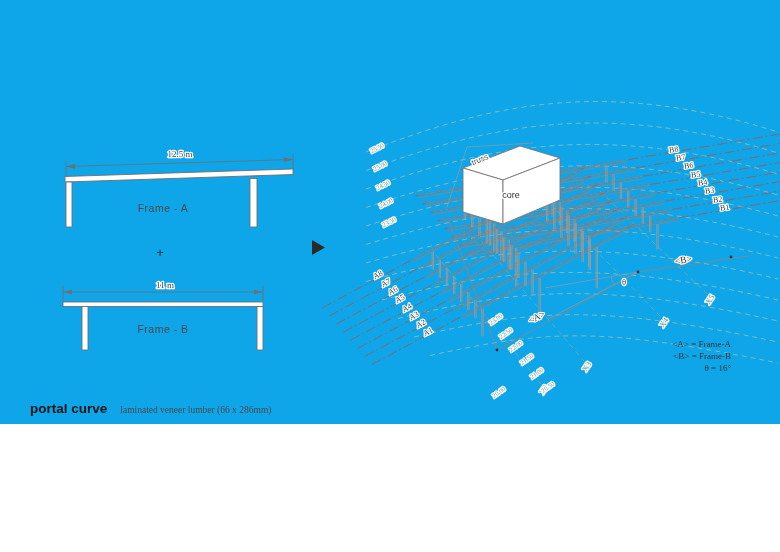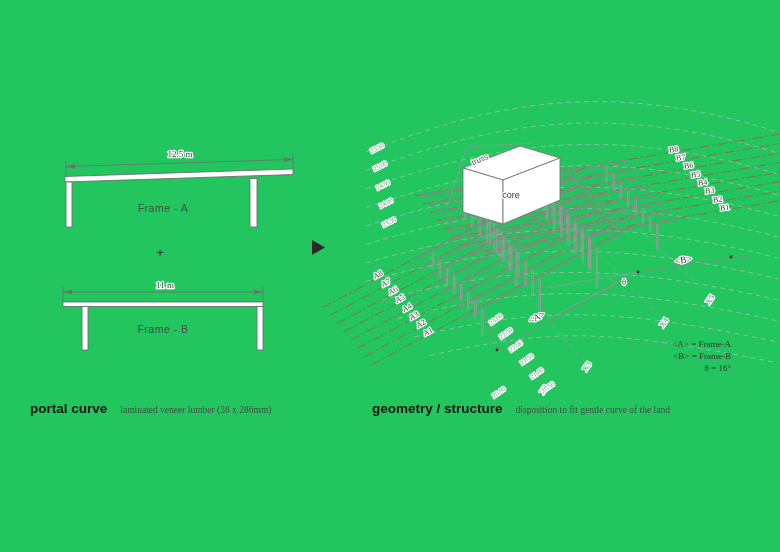--- a/index.html
+++ b/index.html
@@ -1,16 +1,16 @@
 <!DOCTYPE html>
 <html><head>
 <meta charset="utf-8">
 <style>
   html,body{margin:0;padding:0;background:#fff;}
-  #canvas{position:relative;width:780px;height:552px;background:#22c55e;overflow:hidden;
+  #canvas{position:relative;width:780px;height:424px;background:#0ea5e9;overflow:hidden;
           font-family:"Liberation Sans", sans-serif;}
   svg{position:absolute;left:0;top:0;}
   
   .contour{fill:none;stroke:#9dbfad;stroke-width:.8;stroke-dasharray:5 4;}
   .xgrid{fill:none;stroke:#79aaa0;stroke-width:.8;stroke-dasharray:5 4;}
   .axred{fill:none;stroke:#a8564e;stroke-width:.8;stroke-dasharray:10 3 2 3;}
   .beam{fill:none;stroke:#878787;stroke-width:.9;}
   .post{fill:none;stroke:#9a9a9a;stroke-width:.9;}
   .base{fill:none;stroke:#888;stroke-width:.8;}
   .thin{fill:none;stroke:#999;stroke-width:.7;}
@@ -294,19 +294,16 @@
     <text class="wingtxt halo" transform="translate(684,263) rotate(-10)" text-anchor="middle">&lt;B&gt;</text>
     <text class="thetatxt halo" x="624" y="285" text-anchor="middle">θ</text>
 
     <text class="legtxt" x="731" y="347" text-anchor="end">&lt;A&gt; = Frame-A</text>
     <text class="legtxt" x="731" y="359" text-anchor="end">&lt;B&gt; = Frame-B</text>
     <text class="legtxt" x="731" y="371" text-anchor="end">θ = 16°</text>
   </g>
 </svg>
 
 <div class="caption" style="left:30px;">
-  <span class="cap-title">portal curve</span><span class="cap-sub">laminated veneer lumber (38 x 286mm)</span>
+  <span class="cap-title">portal curve</span><span class="cap-sub">laminated veneer lumber (66 x 286mm)</span>
 </div>
-<div class="caption" style="left:372px;">
-  <span class="cap-title">geometry / structure</span><span class="cap-sub">disposition to fit gentle curve of the land</span>
+
 </div>
 
-</div>
-
 </body></html>

